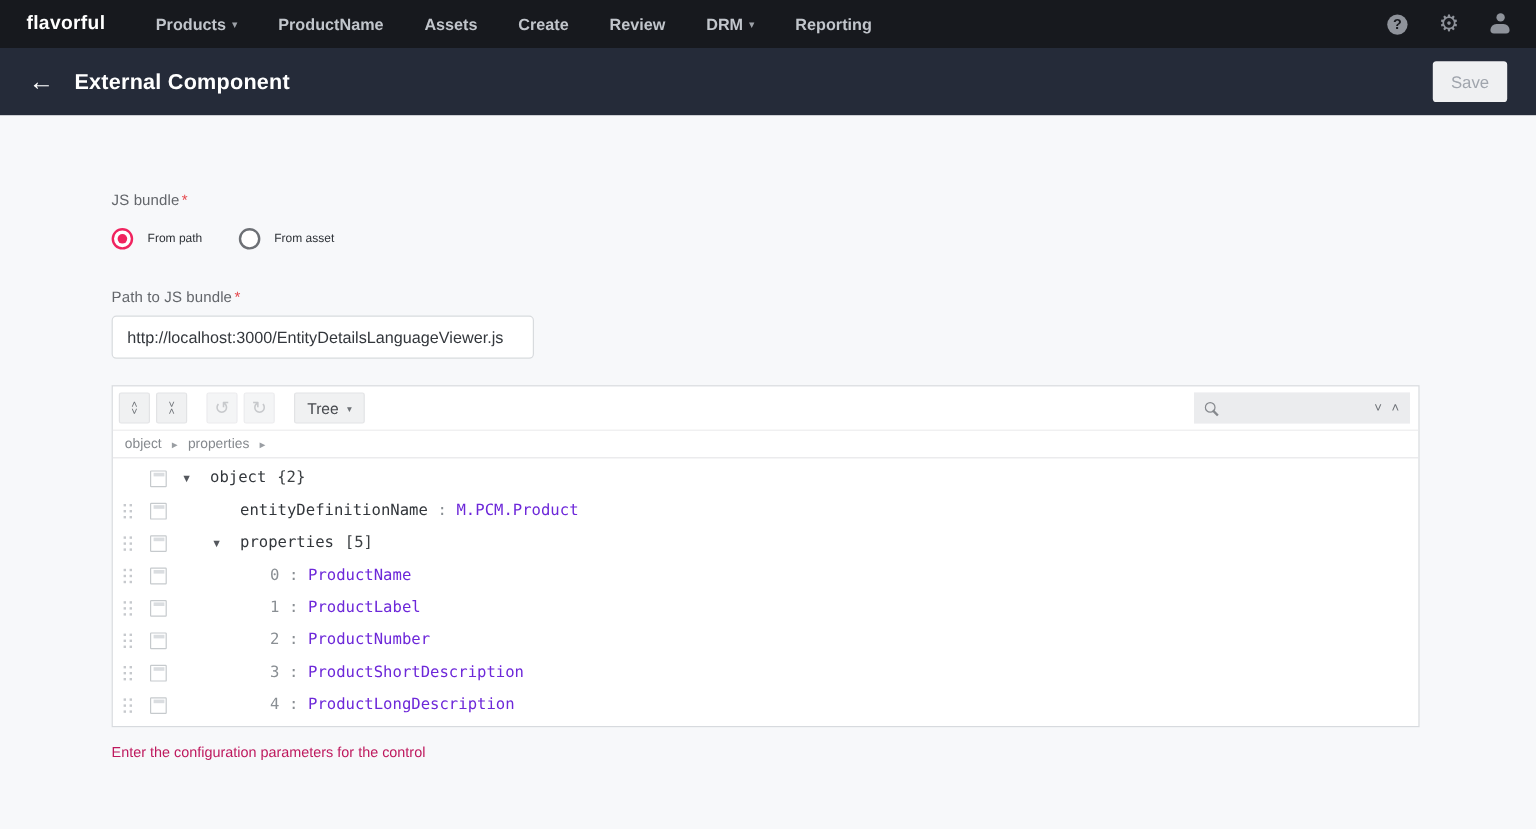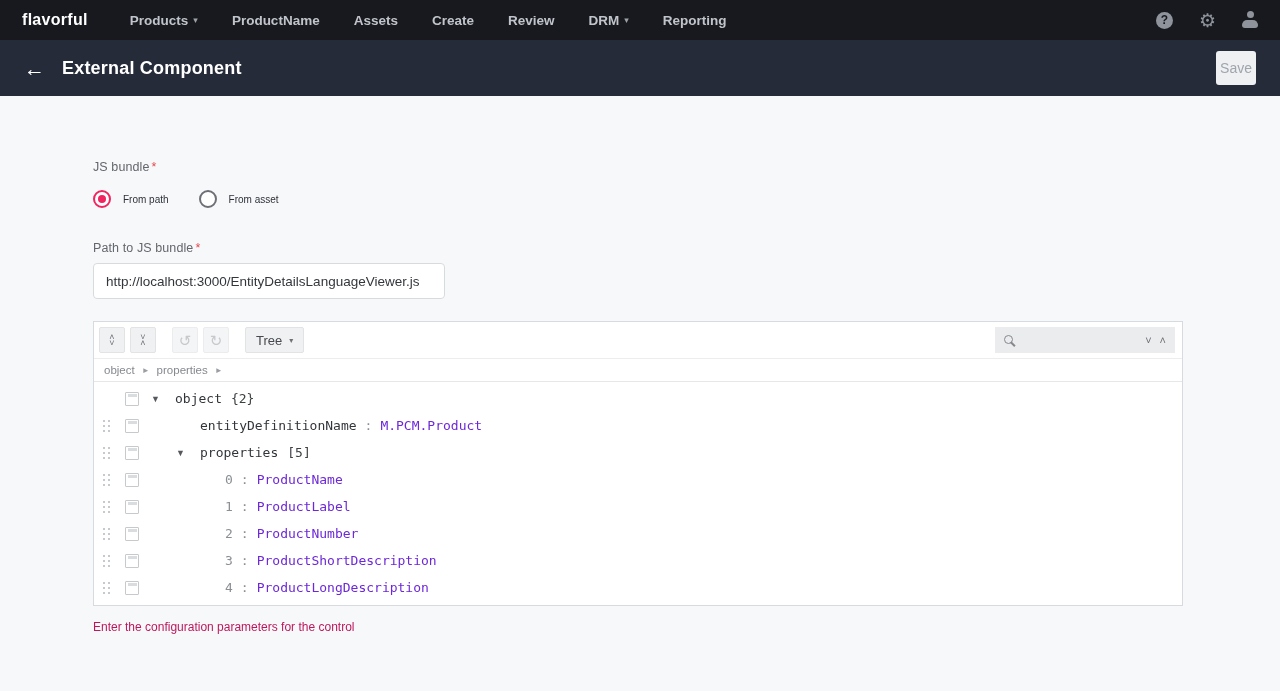--- a/index.html
+++ b/index.html
@@ -15,21 +15,21 @@
   .icon-help{width:17px;height:17px;border-radius:50%;background:#8f939b;color:#17191e;font-size:12px;font-weight:700;display:flex;align-items:center;justify-content:center;cursor:pointer}
   .icon-gear{color:#8f939b;font-size:19px;line-height:1;cursor:pointer}
   .icon-user{width:16px;height:18px;position:relative;cursor:pointer}
   .icon-user::before{content:"";position:absolute;top:0;left:4.5px;width:7px;height:7px;border-radius:50%;background:#8f939b}
   .icon-user::after{content:"";position:absolute;bottom:1px;left:0;width:16px;height:8px;border-radius:7px 7px 4px 4px;background:#8f939b}
 
   
   .pageheader{height:56px;background:#252b39;display:flex;align-items:center;padding:0 24px}
   .back{color:#fff;font-size:21px;margin-right:17px;cursor:pointer;line-height:1}
   .page-title{color:#fff;font-size:18px;font-weight:700;letter-spacing:.2px}
-  .save-btn{margin-left:auto;background:#eff0f2;color:#a0a5ad;border:none;border-radius:3px;padding:0 4px;height:34px;font-size:14px;font-family:inherit}
+  .save-btn{margin-left:auto;background:#eff0f2;color:#a0a5ad;border:none;border-radius:3px;padding:0 15px;height:34px;font-size:14px;font-family:inherit}
 
   
   main{padding:64px 0 0 93px}
   .field-label{font-size:12.5px;color:#63666b;letter-spacing:.1px}
   .req{color:#e5484d;margin-left:2px}
   .radio-group{display:flex;gap:30px;margin-top:16px;margin-bottom:33px}
   .radio-option{display:flex;align-items:center;gap:12px;cursor:pointer}
   .radio-circle{width:18px;height:18px;border-radius:50%;border:2px solid #6d7075;display:flex;align-items:center;justify-content:center;background:#fff;flex:none}
   .radio-circle.selected{border-color:#f0245f}
   .radio-dot{width:8px;height:8px;border-radius:50%;background:#f0245f}

